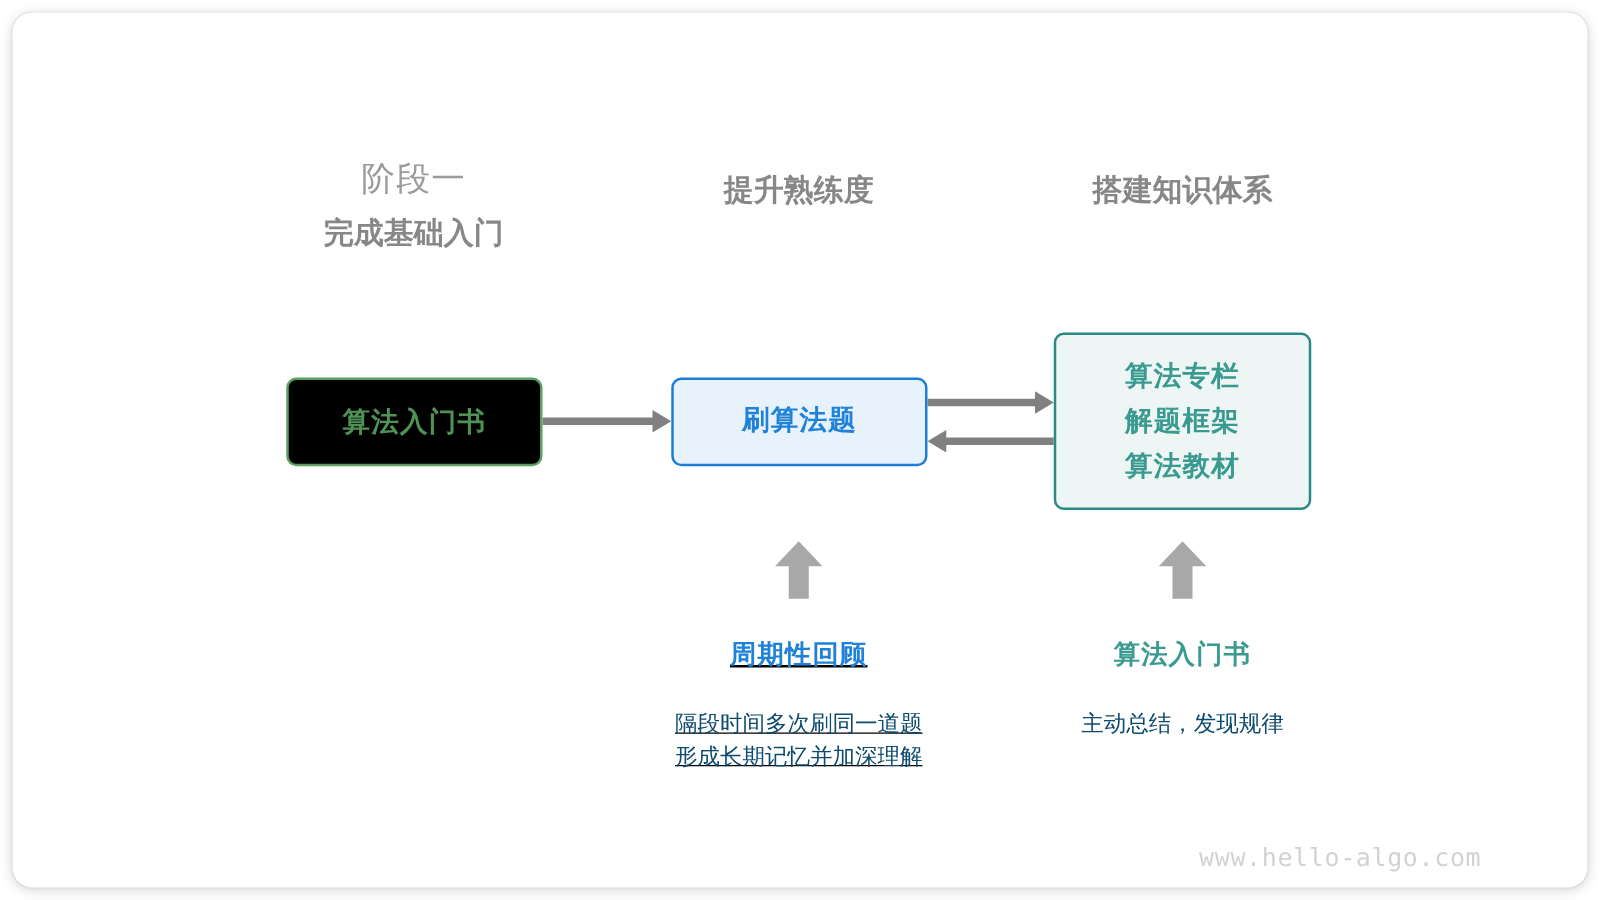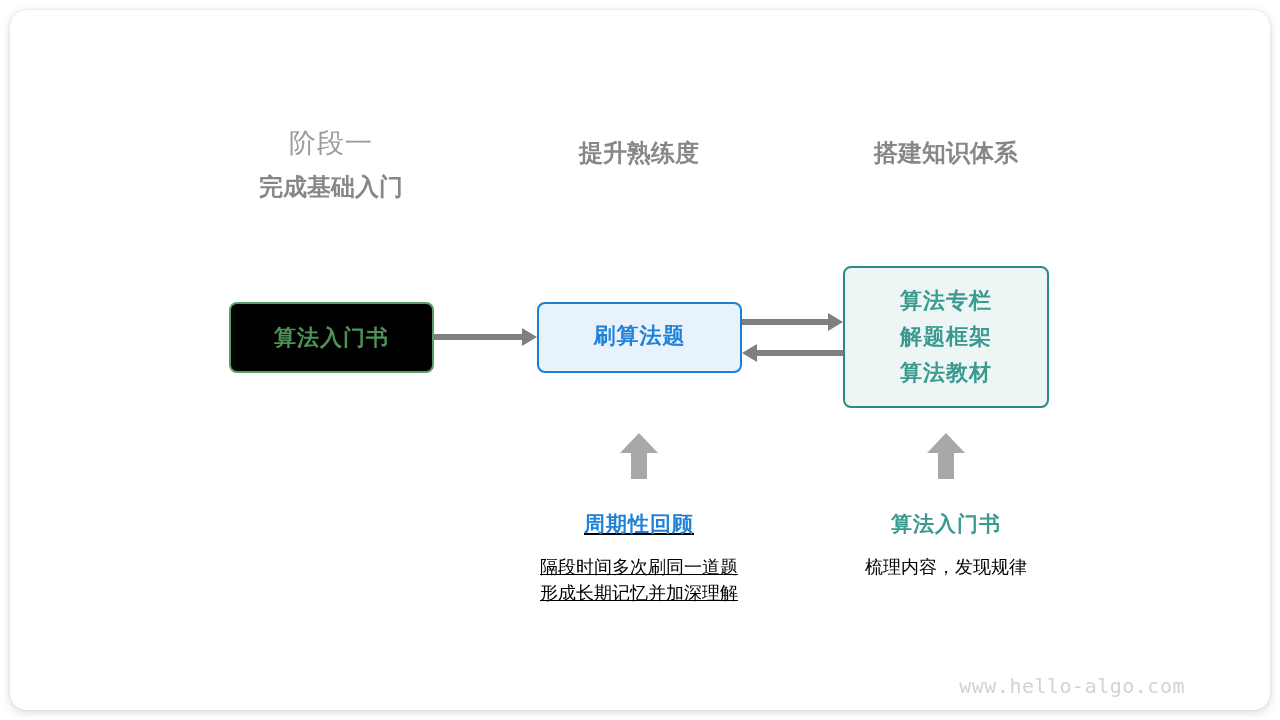--- a/index.html
+++ b/index.html
@@ -159,24 +159,24 @@
     text-align: center;
   }
   .annotation-title {
     font-size: 21px;
     font-weight: bold;
     line-height: 28px;
     letter-spacing: 1px;
     white-space: nowrap;
   }
   .annotation-desc {
-    margin-top: 16px;
+    margin-top: 28px;
     font-size: 18px;
     font-weight: 400;
-    color: #000000;
+    color: #0c4a6e;
     line-height: 26px;
   }
   .annotation-desc div { white-space: nowrap; }
   #annotation-review  { left: 479px; top: 510px; text-decoration: underline; }
   #annotation-review .annotation-title { color: #1f82d8; }
   #annotation-summary { left: 786px; top: 510px; }
   #annotation-summary .annotation-title { color: #3a9a90; }
 
   
   #watermark {
@@ -247,18 +247,18 @@
     <div class="annotation-title">周期性回顾</div>
     <div class="annotation-desc">
       <div>隔段时间多次刷同一道题</div>
       <div>形成长期记忆并加深理解</div>
     </div>
   </div>
 
   <div class="annotation" id="annotation-summary">
     <div class="annotation-title">算法入门书</div>
     <div class="annotation-desc">
-      <div>梳理内容，发现规律</div>
+      <div>主动总结，发现规律</div>
     </div>
   </div>
 
   <div id="watermark">www.hello-algo.com</div>
 </div>
 
 </body></html>

